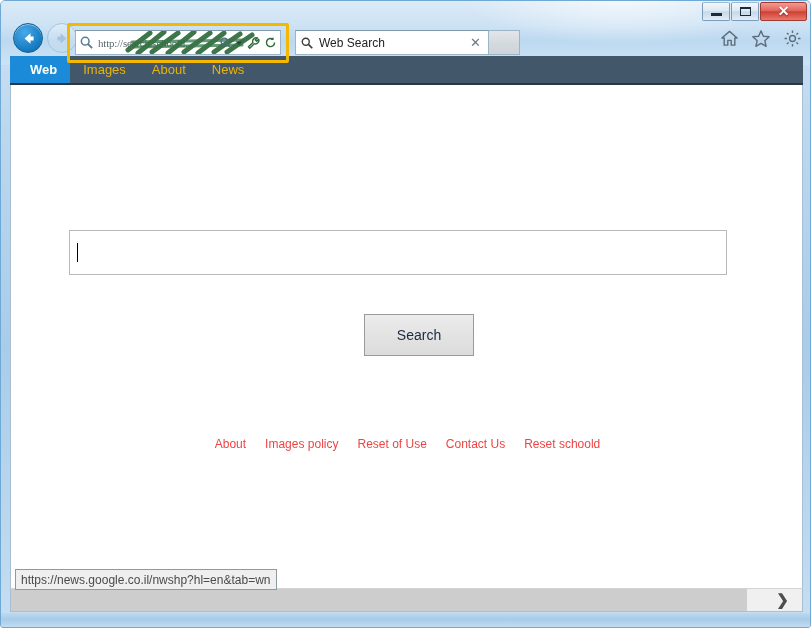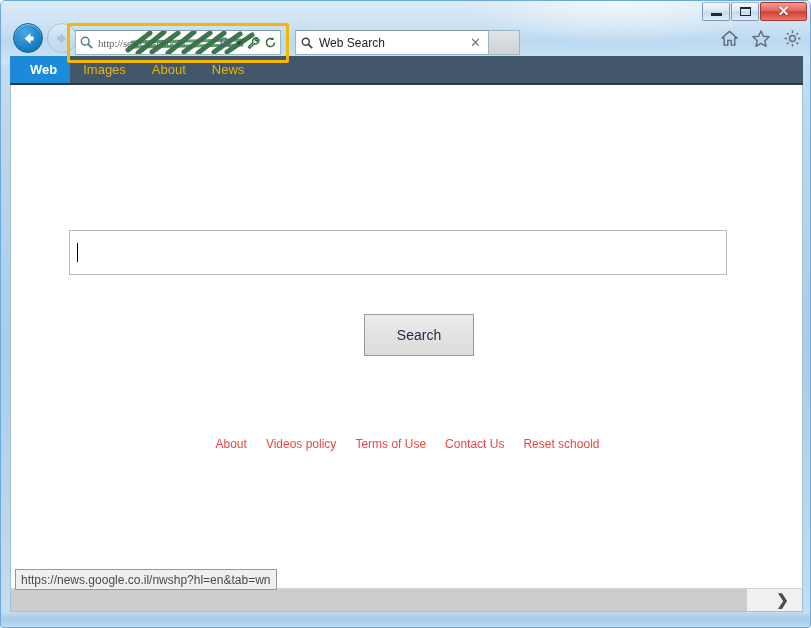--- a/index.html
+++ b/index.html
@@ -502,22 +502,22 @@
   <div class="content">
 
     <div class="page-search-input">
       <span class="caret"></span>
     </div>
 
     <button class="page-search-btn">Search</button>
 
     <div class="footer-links">
       <a href="#">About</a>
-      <a href="#">Videos policy</a>
-      <a href="#">Terms of Use</a>
+      <a href="#">Images policy</a>
+      <a href="#">Reset of Use</a>
       <a href="#">Contact Us</a>
       <a href="#">Reset schoold</a>
     </div>
   </div>
 
   <div class="hscroll">
     <div class="hs-thumb"></div>
     <div class="hs-track-rest"></div>
     <div class="hs-arrow-right">❯</div>
   </div>

